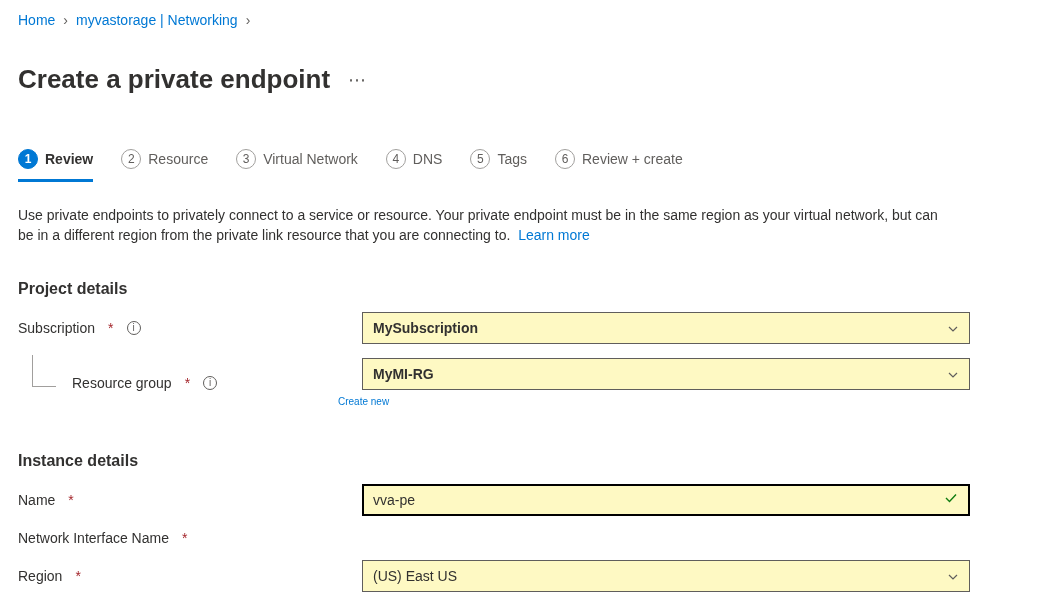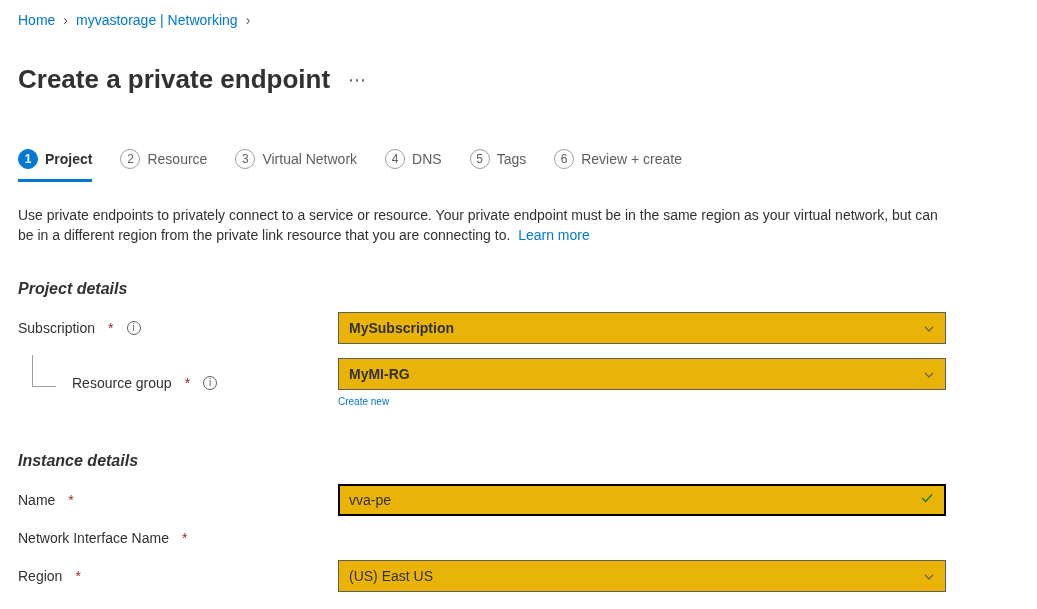--- a/index.html
+++ b/index.html
@@ -71,21 +71,20 @@
       color: #323130;
       line-height: 1.45;
       max-width: 920px;
       margin-bottom: 34px;
     }
     .intro a { color: #0078d4; text-decoration: none; cursor: pointer; }
     .section-heading {
       font-size: 16px;
       font-weight: 600;
       margin-bottom: 14px;
-      font-style: italic;
     }
     .form-row {
       display: flex;
       align-items: center;
       margin-bottom: 14px;
     }
     .form-row.indent .label-cell { padding-left: 54px; position: relative; }
     .ind-connector {
       position: absolute;
       left: 14px; top: -20px;
@@ -114,26 +113,27 @@
       cursor: pointer;
     }
     .control-cell { flex: 1; max-width: 608px; }
     .select, .text-input {
       width: 100%;
       height: 32px;
       border: 1px solid #605e5c;
       padding: 0 10px;
       font-size: 14px;
       font-family: inherit;
-      background: #eab308;
+      background: #fef9c3;
       color: #323130;
       display: flex;
       align-items: center;
       justify-content: space-between;
       cursor: pointer;
+      margin-left: 24px;
     }
     .select .value { font-weight: 600; }
     .select.regular .value { font-weight: 400; }
     .chevron {
       width: 12px; height: 12px;
       display: inline-block;
     }
     .chevron svg { width: 100%; height: 100%; }
     .text-input { cursor: text; position: relative; }
     .text-input.focused { border: 2px solid #000000; padding: 0 9px; }
@@ -165,21 +165,21 @@
 </nav>
 
 <div class="page-title-row">
   <h1 class="page-title">Create a private endpoint</h1>
   <span class="more-icon">⋯</span>
 </div>
 
 <div class="tabs">
   <div class="tab active">
     <span class="step-num">1</span>
-    <span>Project</span>
+    <span>Review</span>
   </div>
   <div class="tab">
     <span class="step-num">2</span>
     <span>Resource</span>
   </div>
   <div class="tab">
     <span class="step-num">3</span>
     <span>Virtual Network</span>
   </div>
   <div class="tab">

